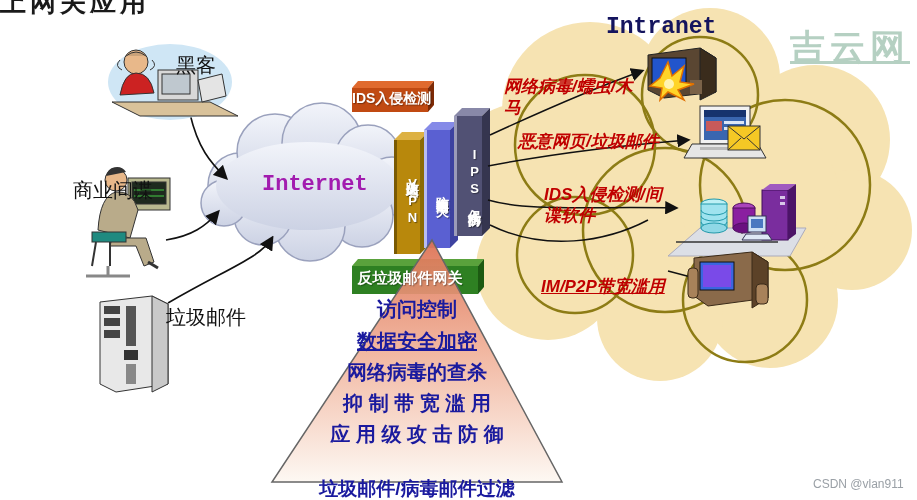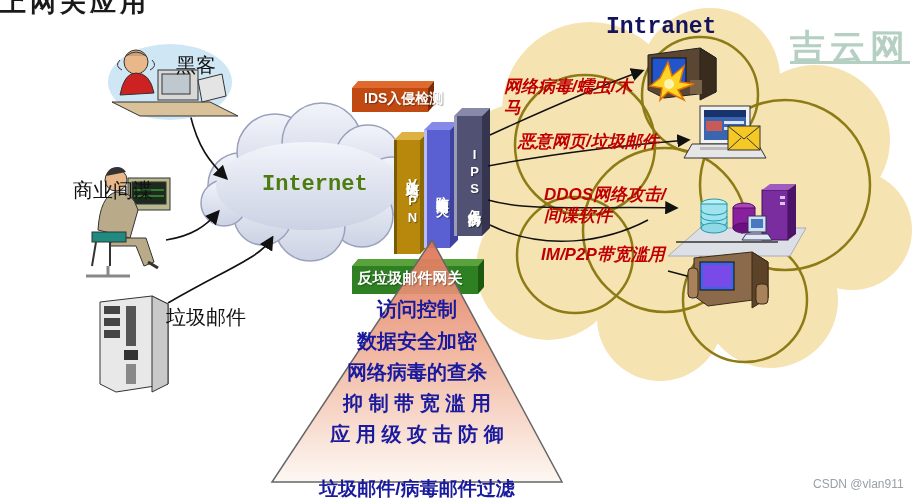--- a/index.html
+++ b/index.html
@@ -12,54 +12,54 @@
 
   .page-title{
     left:0;top:-15px;font-size:26px;font-weight:bold;color:#1a1a1a;
     letter-spacing:4px;white-space:nowrap;
   }
   .actor-label{font-size:20px;font-weight:normal;color:#111;white-space:nowrap;}
   .cloud-label{
     font-family:"Liberation Mono","DejaVu Sans Mono",monospace;
     font-weight:bold;white-space:nowrap;
   }
-  .internet-label{left:262px;top:172px;font-size:22px;color:#4d7c0f;}
+  .internet-label{left:262px;top:172px;font-size:22px;color:#a21caf;}
   .intranet-label{left:606px;top:14px;font-size:23px;color:var(--navy,#14145e);}
 
   .banner-text{
     color:#fff;font-weight:bold;text-align:center;white-space:nowrap;
     text-shadow:1px 1px 1px rgba(0,0,0,.35);
   }
-  .ids-text{left:352px;top:90px;width:76px;font-size:14px;padding-left:12px;}
+  .ids-text{left:352px;top:90px;width:76px;font-size:14px;}
   .antispam-text{left:352px;top:269px;width:116px;font-size:15px;}
 
   .vbar-text{
     writing-mode:vertical-rl;text-orientation:upright;
     color:#fff;font-weight:bold;text-align:center;
     text-shadow:1px 1px 1px rgba(0,0,0,.4);
     letter-spacing:2px;
   }
   .fw-text{left:395px;top:142px;width:26px;height:112px;font-size:13px;}
   .av-text{left:425px;top:131px;width:26px;height:117px;font-size:13px;}
   .ips-text{left:455px;top:117px;width:28px;height:119px;font-size:13px;}
 
   .threat{
     color:var(--threat-red,#c00000);font-weight:bold;font-style:italic;
     font-size:17px;line-height:21px;
   }
   .t1{left:504px;top:76px;width:142px;}
   .t2{left:518px;top:131px;width:160px;white-space:nowrap;}
   .t3{left:544px;top:184px;width:126px;}
-  .t4{left:541px;top:244px;width:140px;white-space:nowrap;}
+  .t4{left:541px;top:276px;width:140px;white-space:nowrap;text-decoration:underline;}
 
   .pyr-row{
     left:272px;width:290px;text-align:center;
     color:var(--pyr-blue,#1a1a9e);font-weight:bold;font-size:20px;white-space:nowrap;
   }
-  .pr0{top:296px;} .pr1{top:328px;} .pr2{top:359px;}
+  .pr0{top:296px;} .pr1{top:328px;text-decoration:underline;} .pr2{top:359px;}
   .pr3{top:390px;} .pr4{top:421px;} .pr5{top:476px;font-size:19px;}
 
   .watermark{
     left:790px;top:24px;font-size:35px;font-weight:bold;
     color:var(--wm-green,#b5d0c2);letter-spacing:5px;white-space:nowrap;text-decoration:underline;
   }
   .credit{left:813px;top:477px;font-size:12px;color:#9aa0a6;white-space:nowrap;}
 </style>
 </head>
 <body>
@@ -267,21 +267,21 @@
 <div class="abs cloud-label intranet-label">Intranet</div>
 
 <div class="abs banner-text ids-text">IDS入侵检测</div>
 <div class="abs vbar-text fw-text">防火墙VPN</div>
 <div class="abs vbar-text av-text">防病毒网关</div>
 <div class="abs vbar-text ips-text">IPS入侵防御</div>
 <div class="abs banner-text antispam-text">反垃圾邮件网关</div>
 
 <div class="abs threat t1">网络病毒/蠕虫/木马</div>
 <div class="abs threat t2">恶意网页/垃圾邮件</div>
-<div class="abs threat t3">DDOS网络攻击/间谍软件</div>
+<div class="abs threat t3">IDS入侵检测/间谍软件</div>
 <div class="abs threat t4">IM/P2P带宽滥用</div>
 
 <div class="abs pyr-row pr0">访问控制</div>
 <div class="abs pyr-row pr1">数据安全加密</div>
 <div class="abs pyr-row pr2">网络病毒的查杀</div>
 <div class="abs pyr-row pr3">抑 制 带 宽 滥 用</div>
 <div class="abs pyr-row pr4">应 用 级 攻 击 防 御</div>
 <div class="abs pyr-row pr5">垃圾邮件/病毒邮件过滤</div>
 
 <div class="abs watermark">吉云网</div>

